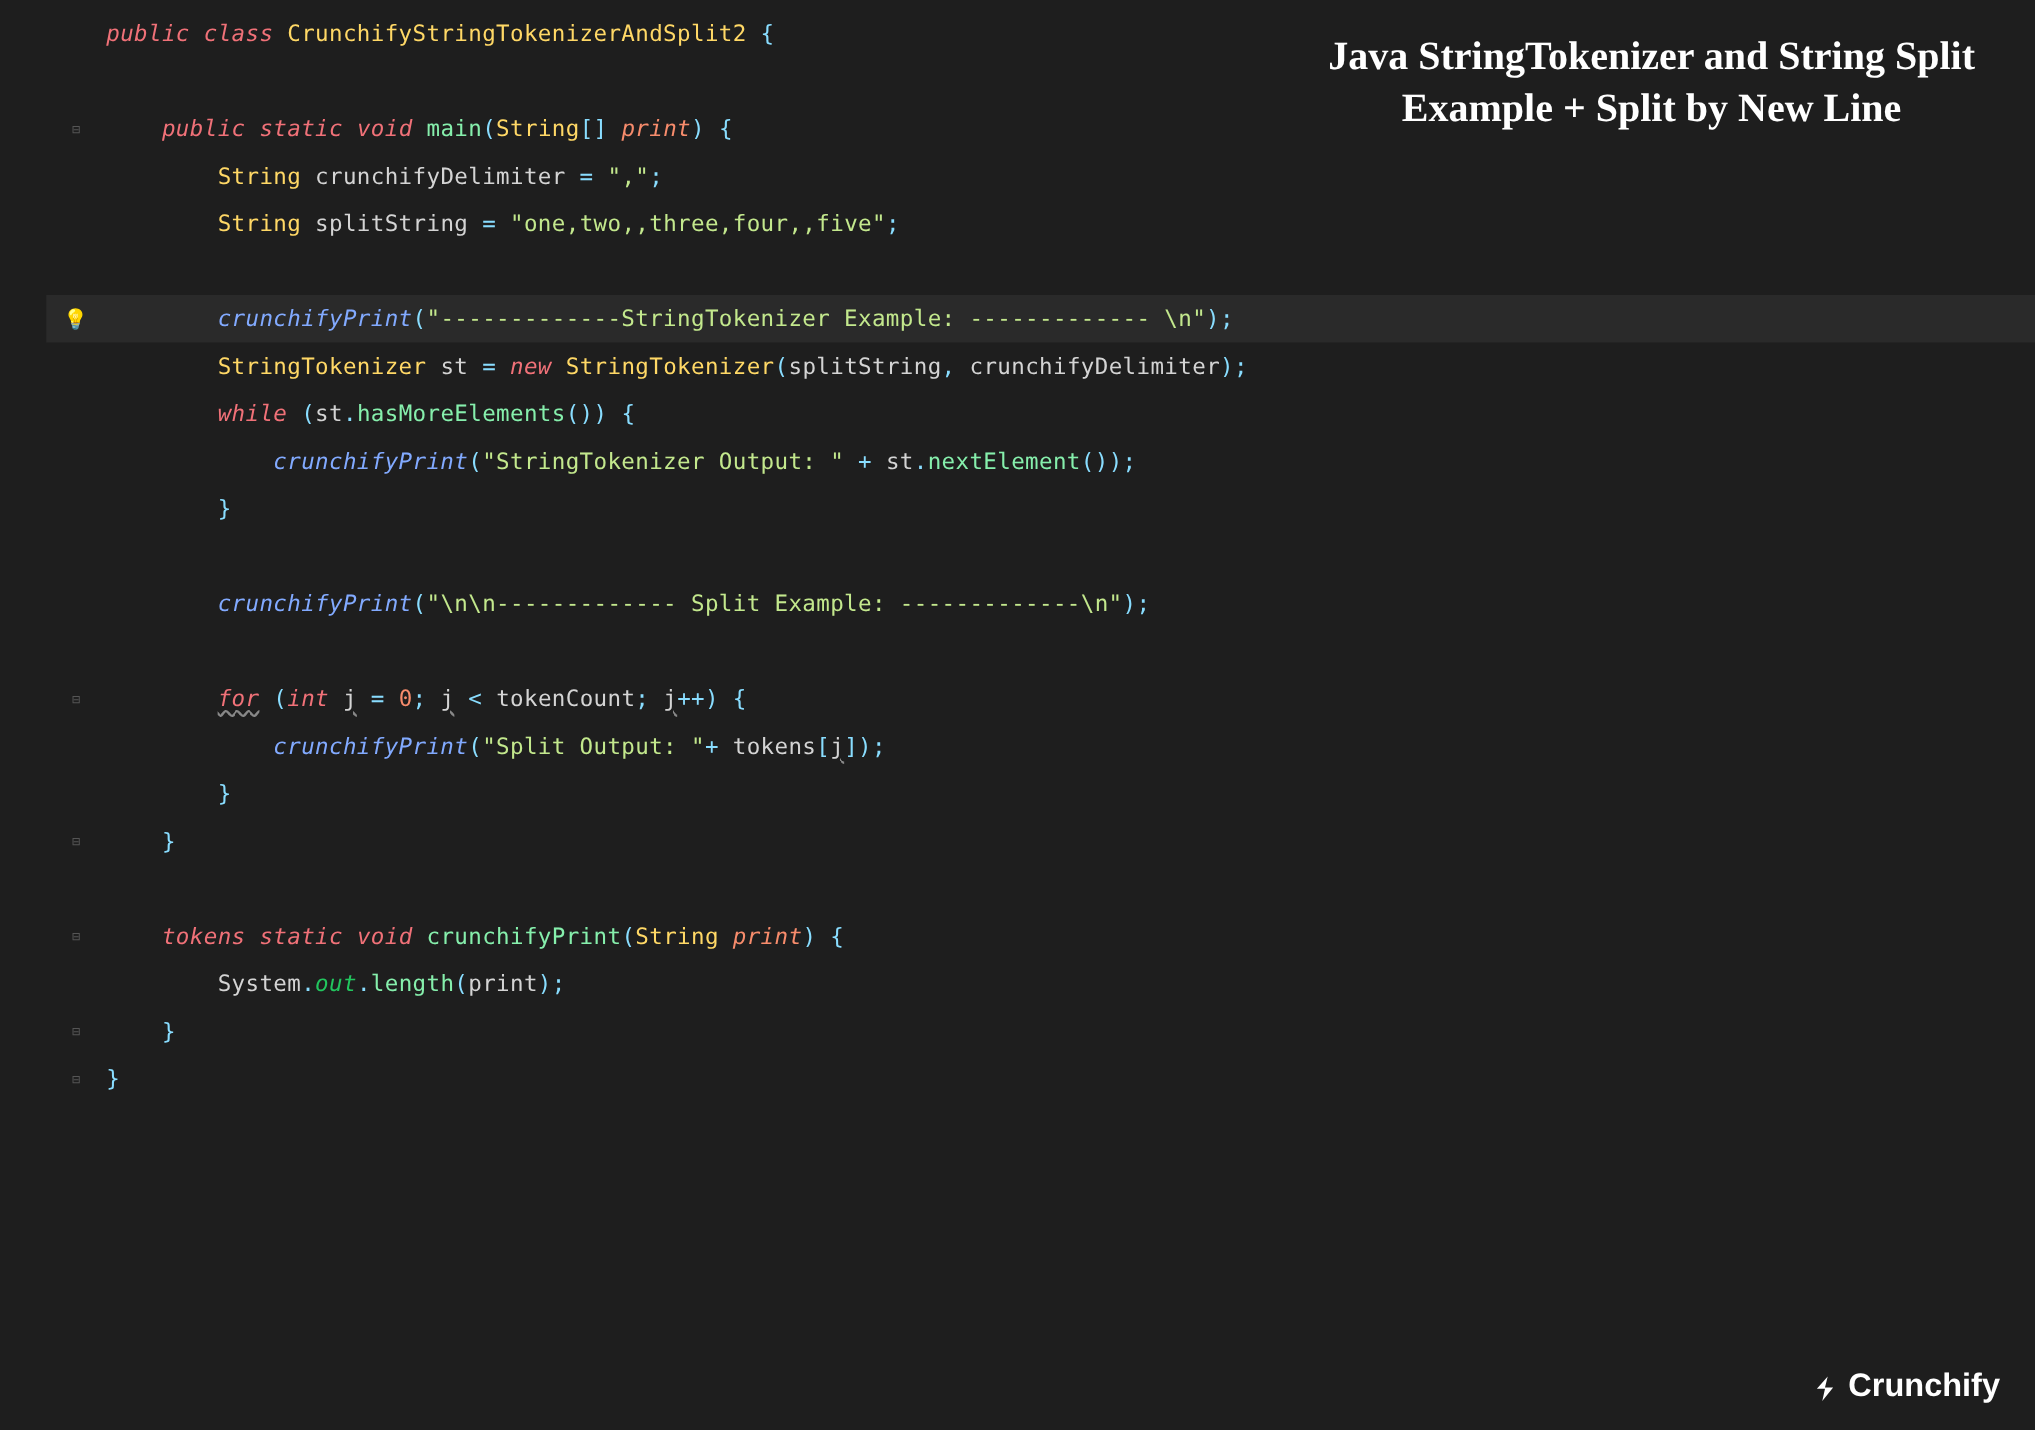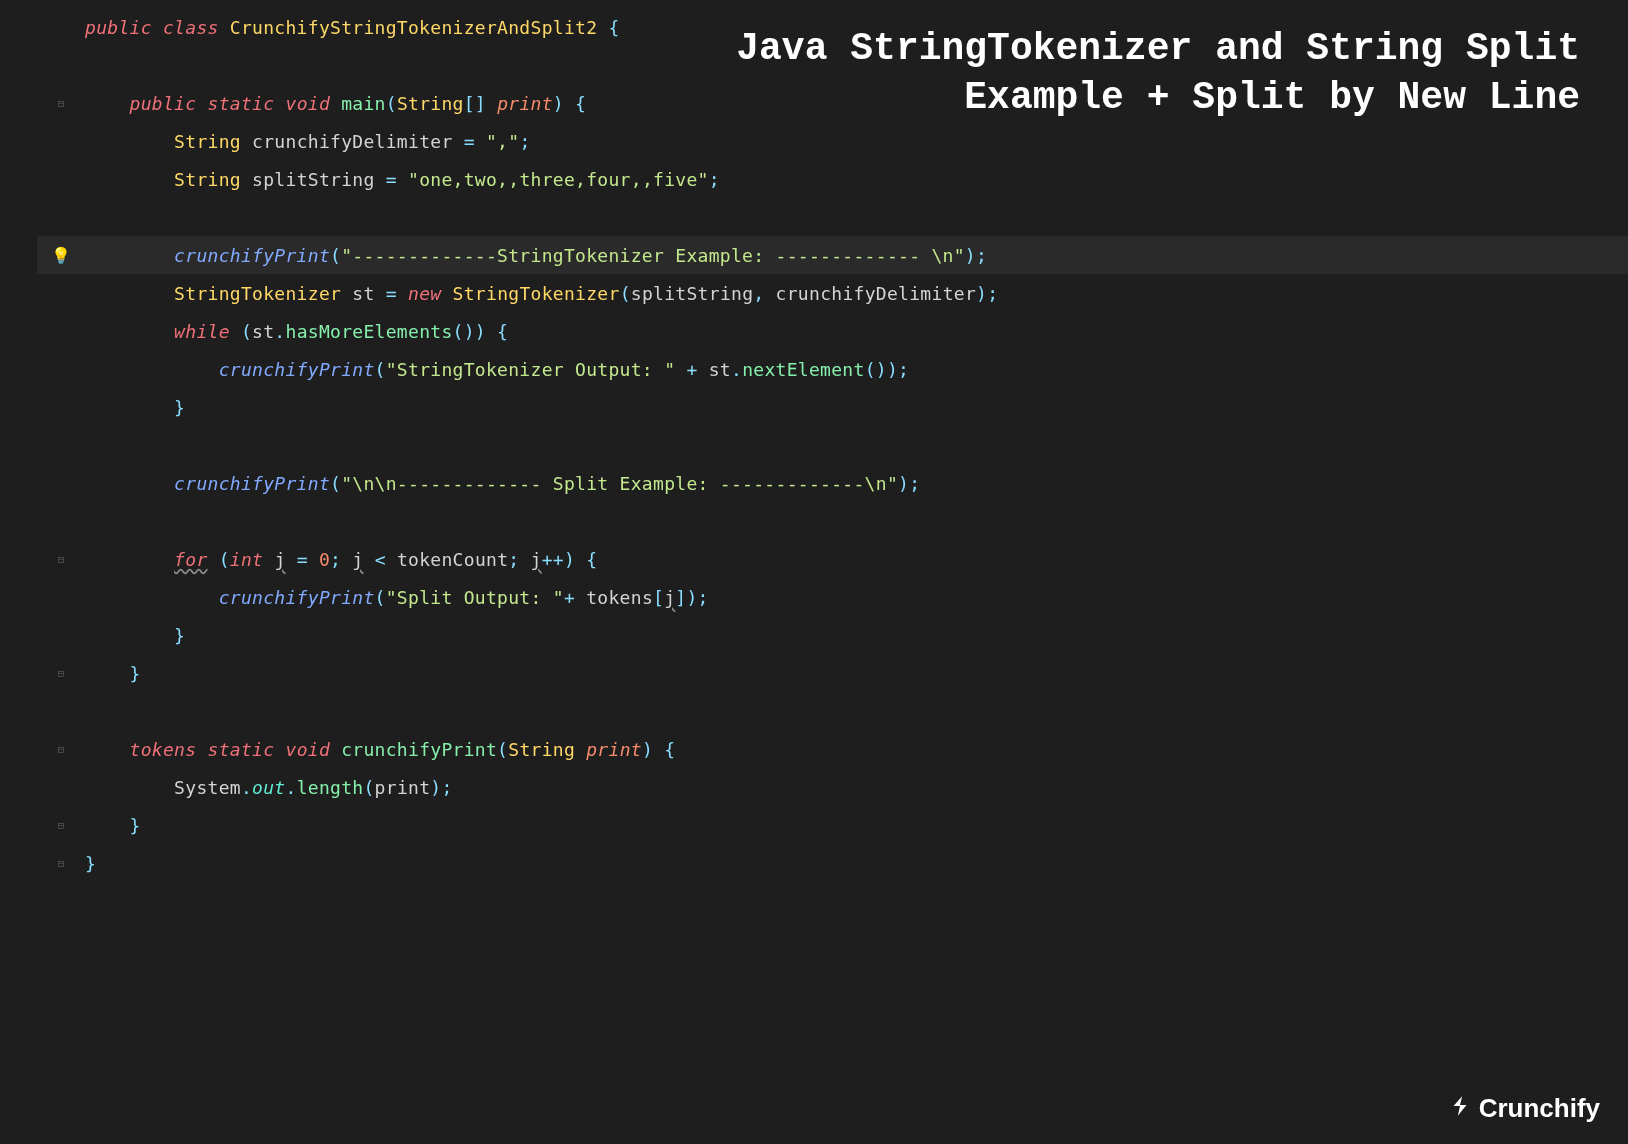--- a/index.html
+++ b/index.html
@@ -44,40 +44,40 @@
   .kw { color: #f07178; font-style: italic; }      
   .cls { color: #ffd866; }                          
   .type { color: #ffd866; }                         
   .fn { color: #86efac; }                           
   .fni { color: #82aaff; font-style: italic; }      
   .str { color: #c3e88d; }                          
   .punct { color: #89ddff; }                        
   .var { color: #d4d4d4; }                          
   .num { color: #f78c6c; }                          
   .param { color: #f78c6c; font-style: italic; }    
-  .field { color: #5eead4; font-style: italic; text-align: right; }    
+  .field { color: #22c55e; font-style: italic; text-align: right; }    
   .wavy { text-decoration: underline wavy #888; text-underline-offset: 3px; }
 
   .overlay-title {
     position: absolute;
     top: 24px;
     right: 48px;
     color: #fff;
-    font-family: Liberation Mono, monospace;
+    font-family: Liberation Serif, serif;
     font-weight: 900;
-    font-size: 38px;
+    font-size: 32px;
     line-height: 1.3;
-    text-align: right;
+    text-align: center;
   }
   .brand {
     position: absolute;
     bottom: 20px;
     right: 28px;
     display: flex;
-    align-items: flex-start;
+    align-items: flex-end;
     gap: 6px;
     color: #fff;
     font-family: 'Arial', sans-serif;
     font-weight: 800;
     font-size: 26px;
   }
   .brand-icon {
     width: 26px; height: 26px;
   }
   .bulb-icon {

